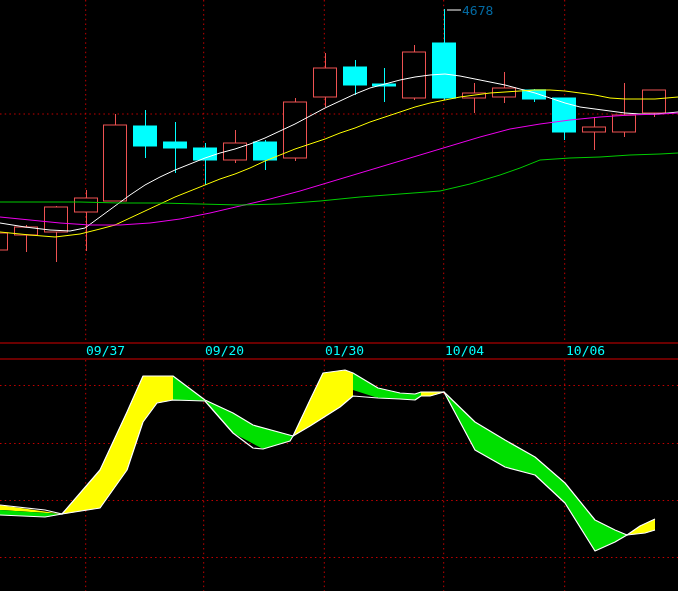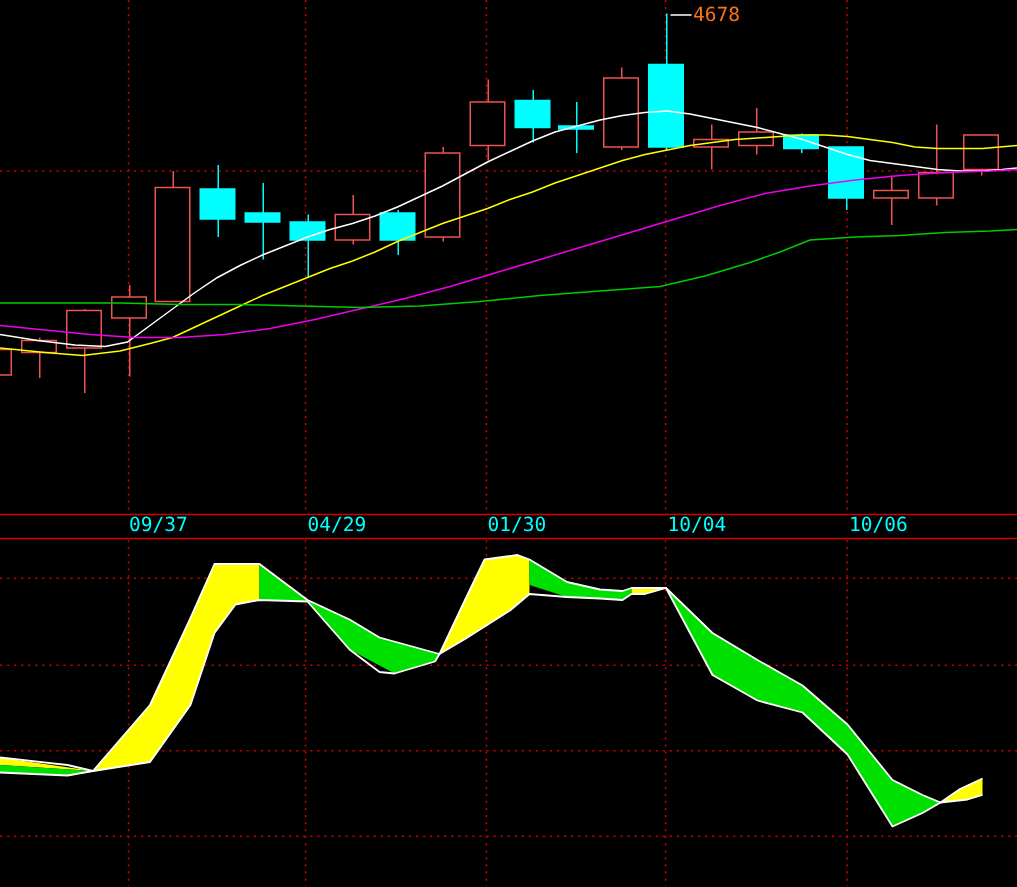--- a/index.html
+++ b/index.html
@@ -1,21 +1,21 @@
 <!DOCTYPE html>
 <html><head>
 <meta charset="utf-8">
 <style>
   html,body{margin:0;padding:0;background:#000;}
   #app{position:relative;width:678px;height:591px;background:#000;overflow:hidden;
        font-family:"DejaVu Sans Mono","Liberation Mono",monospace;}
   #chart-svg{position:absolute;left:0;top:0;}
   .x-label{position:absolute;top:344px;font-size:13px;line-height:14px;letter-spacing:0px;
            color:#00ffff;white-space:pre;}
-  #high-label{position:absolute;font-size:13px;line-height:13px;color:#f97316;white-space:pre;}
+  #high-label{position:absolute;font-size:13px;line-height:13px;color:#0369a1;white-space:pre;}
 </style>
 </head>
 <body>
 
 <div id="app">
   <svg id="chart-svg" xmlns="http://www.w3.org/2000/svg" width="678" height="591" viewBox="0 0 678 591">
       <g>
         <line x1="0" y1="114" x2="678" y2="114" stroke="#c40000" stroke-width="1" stroke-dasharray="1.5 3.2"></line>
         <line x1="85.7" y1="0" x2="85.7" y2="342" stroke="#c40000" stroke-width="1" stroke-dasharray="1.5 3.2"></line>
         <line x1="203.7" y1="0" x2="203.7" y2="342" stroke="#c40000" stroke-width="1" stroke-dasharray="1.5 3.2"></line>
@@ -148,17 +148,17 @@
         <polygon points="353,373 378,388 400,393 415,394 421,392 421,396 415,400 400,399 378,398 353,390" fill="#00e000" stroke="none"></polygon>
         <polygon points="421,392 444,392 430,396 421,396" fill="#ffff00" stroke="none"></polygon>
         <polygon points="444,392 475,422 505,440 535,457 565,483 595,520 615,530 627,535 615,542 595,551 565,503 535,475 505,467 475,450" fill="#00e000" stroke="none"></polygon>
         <polygon points="627,535 640,526 655,519 655,530 645,533" fill="#ffff00" stroke="none"></polygon>
         <polyline points="0,505 45,510 62,514 100,470 127,412 143,376 173,376 205,400 233,413 253,425 293,436 310,400 323,373 345,370 353,373 378,388 400,393 415,394 421,392 444,392 475,422 505,440 535,457 565,483 595,520 615,530 627,535 640,526 655,519" fill="none" stroke="#ffffff" stroke-width="1.2" stroke-linejoin="round"></polyline>
         <polyline points="0,515 45,517 62,514 100,508 127,470 143,422 157,403 173,400 205,401 233,433 253,448 263,449 290,441 293,436 310,426 340,407 353,396 378,398 400,399 415,400 421,396 430,396 444,392 475,450 505,467 535,475 565,503 595,551 615,542 627,535 645,533 655,530" fill="none" stroke="#ffffff" stroke-width="1.2" stroke-linejoin="round"></polyline>
       </g>
     </svg>
   <div id="high-label" style="left: 462px; top: 4px;">4678</div>
   <span class="x-label" style="left: 86px;">09/37</span>
-  <span class="x-label" style="left: 205px;">04/29</span>
+  <span class="x-label" style="left: 205px;">09/20</span>
   <span class="x-label" style="left: 325px;">01/30</span>
   <span class="x-label" style="left: 445px;">10/04</span>
   <span class="x-label" style="left: 566px;">10/06</span>
 </div>
 
 </body></html>

